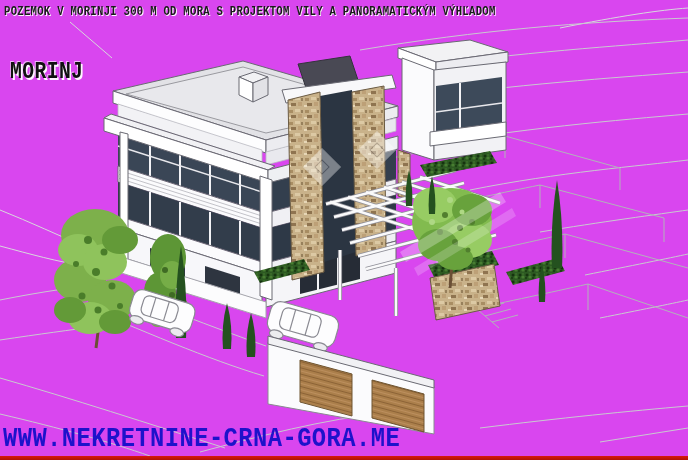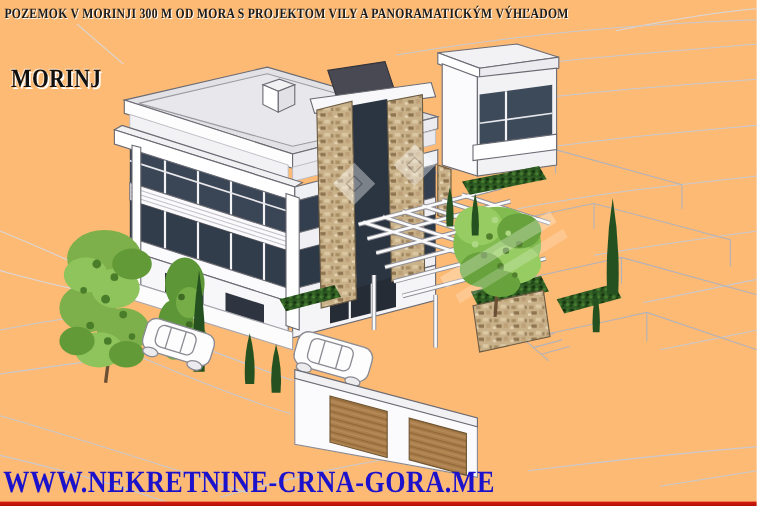--- a/index.html
+++ b/index.html
@@ -1,18 +1,18 @@
 <!DOCTYPE html>
 <html><head>
 <meta charset="utf-8">
 <style>
   html,body{margin:0;padding:0;background:#ffffff;}
   .stage{
     position:relative;width:688px;height:460px;overflow:hidden;
-    background:#fdba74;font-family:Liberation Serif, serif;
+    background:#d946ef;font-family:Liberation Mono, monospace;
   }
   .stage svg{position:absolute;left:0;top:0;}
   .txt{position:absolute;white-space:nowrap;line-height:1;}
   .caption{
     left:4px;top:5px;font-size:13px;font-weight:bold;color:#1b1b1b;
     letter-spacing:.3px;transform:scaleX(.82);transform-origin:left top;
     text-shadow:1px 1px 0 rgba(255,255,255,.95);
   }
   .morinj{
     left:10px;top:60px;font-size:24px;font-weight:bold;color:#101010;

